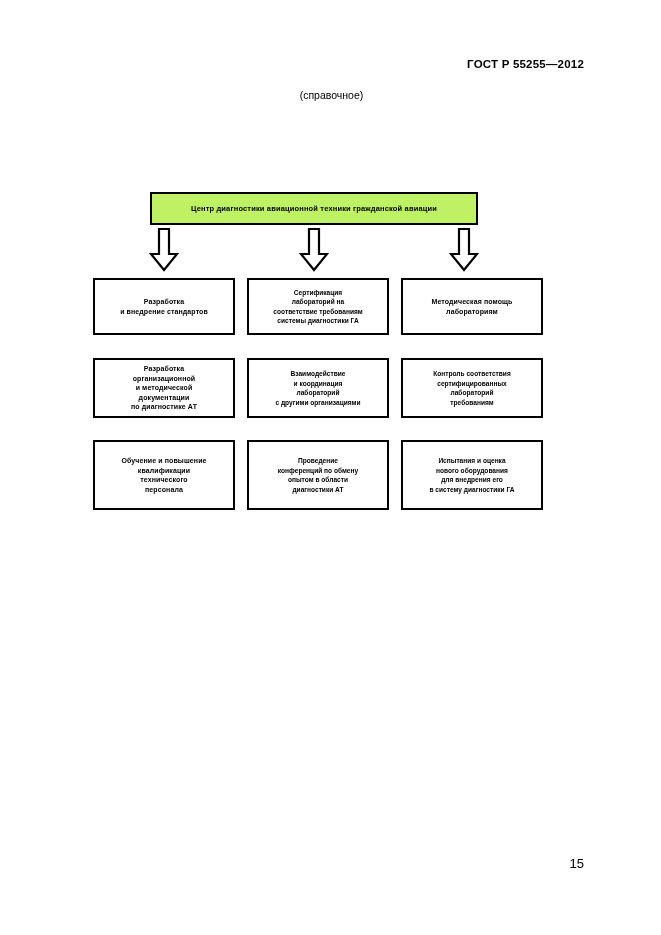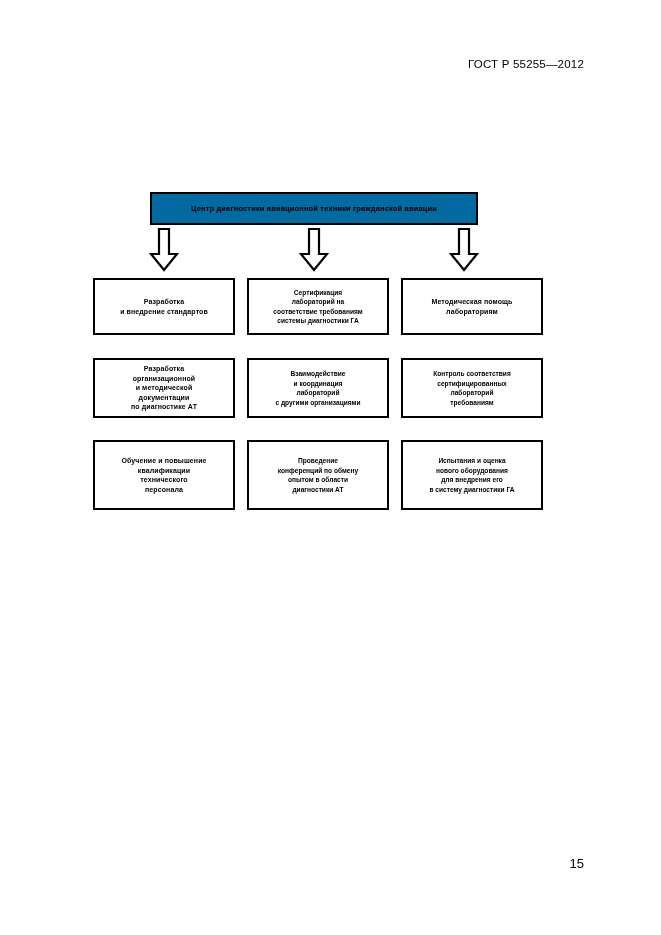--- a/index.html
+++ b/index.html
@@ -20,21 +20,21 @@
     background: #ffffff;
     overflow: hidden;
   }
 
   
   .doc-header {
     position: absolute;
     top: 58px;
     right: 77px;
     font-size: 11.5px;
-    font-weight: normal;
+    font-weight: bold;
     letter-spacing: 0.2px;
     white-space: nowrap;
   }
 
   .appendix-block {
     position: absolute;
     top: 88px;
     left: 0;
     width: 661px;
     text-align: center;
@@ -68,21 +68,21 @@
     height: 330px;
   }
 
   .root-box {
     position: absolute;
     left: 150px;
     top: 0;
     width: 328px;
     height: 33px;
     border: 2.5px solid #000;
-    background: #0369a1;
+    background: #bef264;
     display: flex;
     align-items: center;
     justify-content: center;
     box-sizing: border-box;
   }
   .root-box .box-text {
     font-size: 7.5px;
     font-weight: bold;
     letter-spacing: 0.15px;
     text-align: center;
@@ -161,20 +161,21 @@
   }
 </style>
 </head>
 <body>
 
 <div class="page">
 
   <div class="doc-header">ГОСТ Р 55255—2012</div>
 
   <div class="appendix-block">
+    <span class="ln ln-2">(справочное)</span>
   </div>
 
 
   <div class="diagram">
 
     <div class="root-box">
       <span class="box-text">Центр диагностики авиационной техники гражданской авиации</span>
     </div>
 
     <div class="arrow arrow-1">

